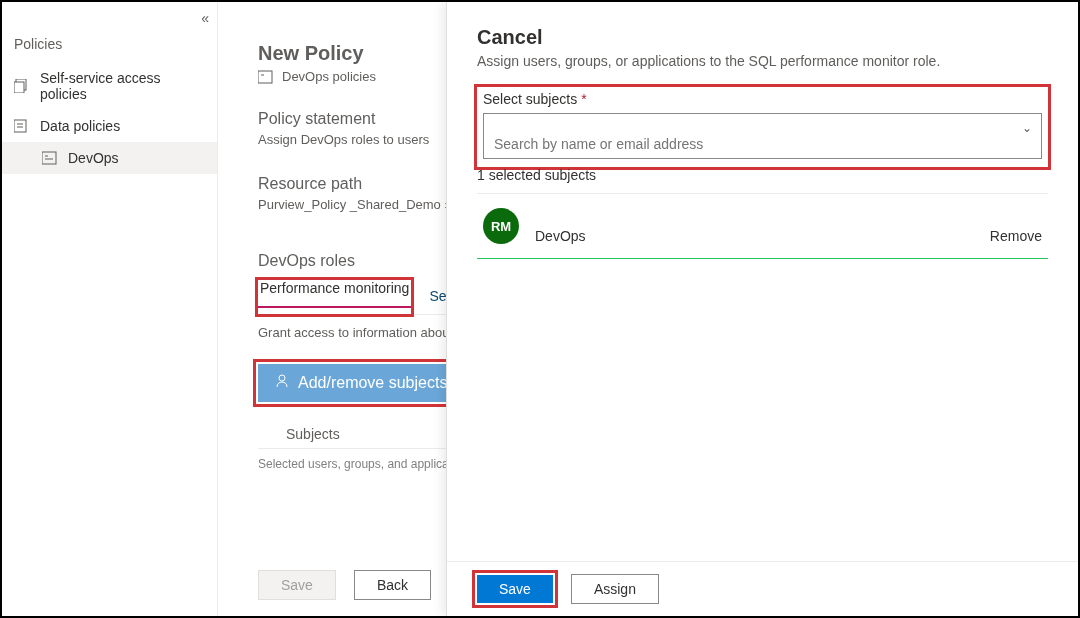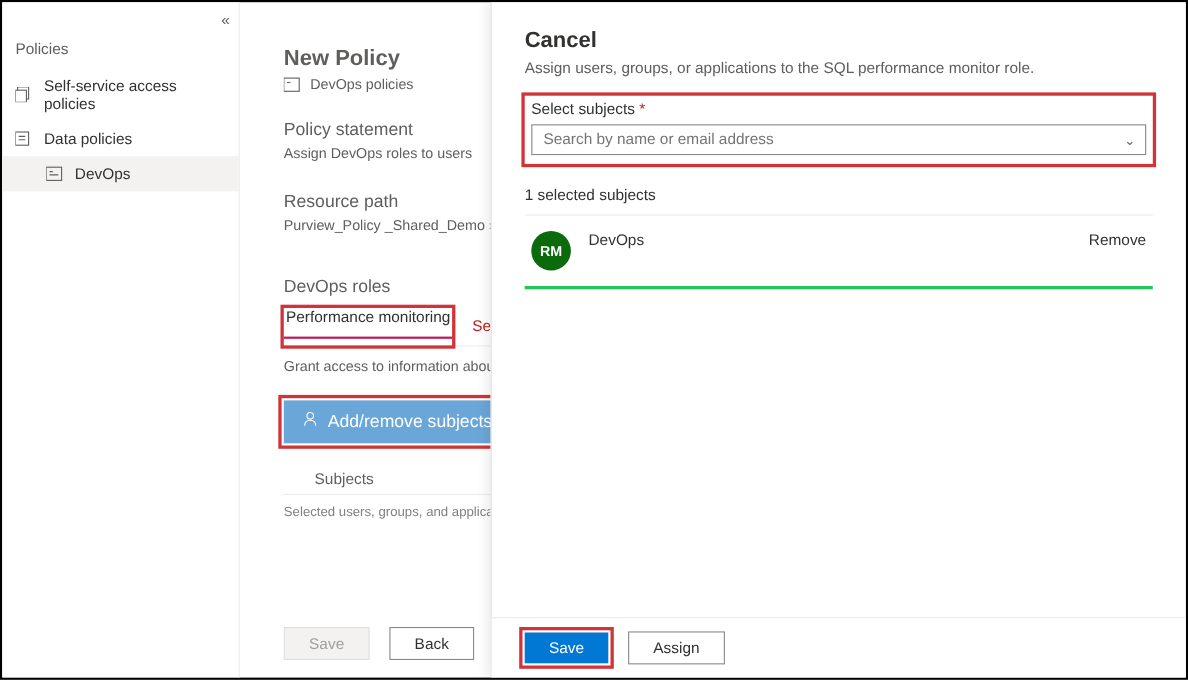--- a/index.html
+++ b/index.html
@@ -35,21 +35,21 @@
     padding: 40px 40px 40px 40px;
     overflow: hidden;
     position: relative;
   }
   .main h1 { font-size: 20px; font-weight: 600; color: #605e5c; margin-bottom: 4px; }
   .breadcrumb { display:flex; align-items:center; gap:8px; color:#605e5c; font-size:13px; margin-bottom:26px;}
   .section-title { font-size: 16px; color: #605e5c; margin-bottom: 4px; margin-top: 18px;}
   .section-sub { font-size: 13px; color: #605e5c; margin-bottom: 10px;}
   .resource-row { font-size:13px; color:#605e5c; }
   .tabs { display:flex; gap:16px; border-bottom:1px solid #edebe9; margin-top:10px; }
-  .tab { padding: 8px 2px 10px; font-size:14px; cursor:pointer; color:#b91c1c; }
+  .tab { padding: 8px 2px 10px; font-size:14px; cursor:pointer; color:#0c4a6e; }
   .tab.active { border-bottom: 2px solid #be185d; color:#323130; }
   .action-btn {
     display:inline-flex; align-items:center; gap:8px;
     background:#6aa7d8; color:#fff; border:none;
     padding: 10px 18px; font-size:16px; cursor:pointer;
     margin-top: 18px;
   }
   .subjects-title { font-size:14px; color:#605e5c; margin: 24px 0 2px 28px;}
   .subjects-divider { border-top:1px solid #edebe9; margin-top:6px;}
   .subjects-desc { font-size:12px; color:#808080; margin-top:8px; }
@@ -74,30 +74,30 @@
     box-shadow:-4px 0 10px rgba(0,0,0,0.08);
     padding: 24px 30px 70px;
     display:flex; flex-direction:column;
   }
   .panel h2 { font-size:20px; font-weight:600; margin-bottom:4px;}
   .panel-sub { font-size:14px; color:#605e5c; margin-bottom:18px;}
   .field-label { font-size:14px; color:#323130; }
   .req { color:#a4262c; margin-left:4px;}
   .search-wrap { position:relative; margin-top:6px;}
   .search-input {
-    width:100%; padding:4px 30px 6px 10px;
+    width:100%; padding:22px 30px 6px 10px;
     border:1px solid #8a8886; font-size:14px; color:#605e5c;
     background:#fff;
   }
   .chev { position:absolute; right:10px; top:8px; color:#605e5c; font-size:12px;}
-  .selected-count { font-size:14px; margin-top:20px;}
+  .selected-count { font-size:14px; }
   .subj-list { margin-top:10px;}
   .subj-row {
-    display:flex; align-items:flex-start;
-    border-top:1px solid #edebe9; border-bottom:3px solid #22c55e;
+    display:flex; align-items:flex-end;
+    border-top:1px solid #edebe9; border-bottom:1px solid #22c55e;
     padding:14px 6px;
   }
   .avatar { width:36px; height:36px; border-radius:50%; background:#0b6a0b; color:#fff;
     display:flex; align-items:center; justify-content:center; font-size:13px; font-weight:600; margin-right:16px;}
   .subj-name { flex:1; font-size:14px;}
   .remove-link { color:#323130; font-size:14px; cursor:pointer;}
   .panel-footer {
     position:absolute; left:0; right:0; bottom:0;
     border-top:1px solid #edebe9;
     padding:12px 30px;

